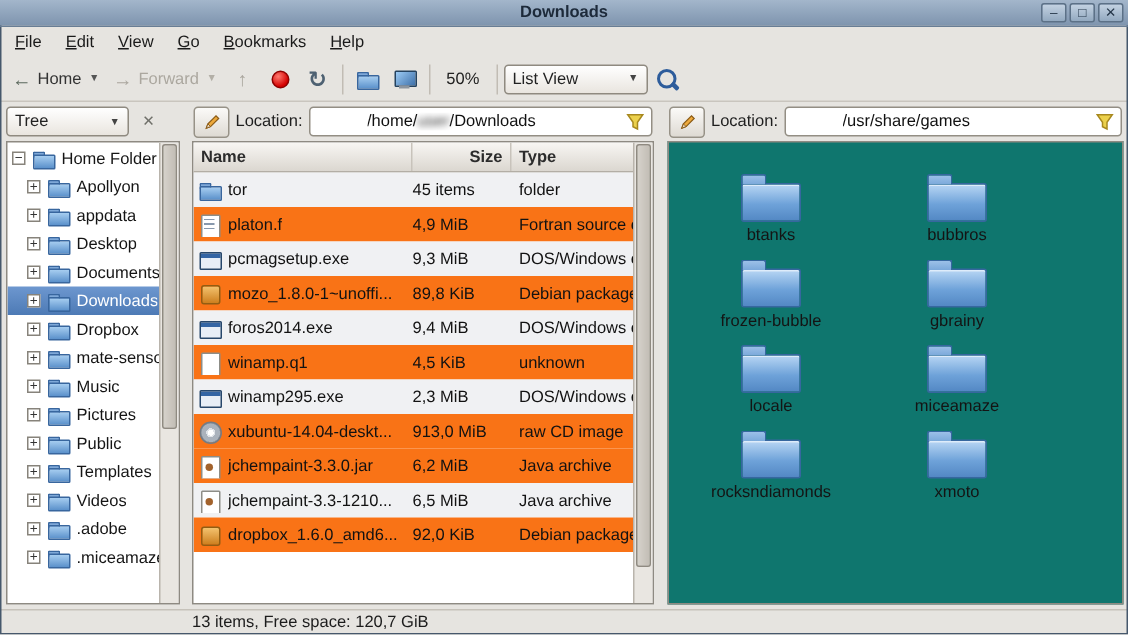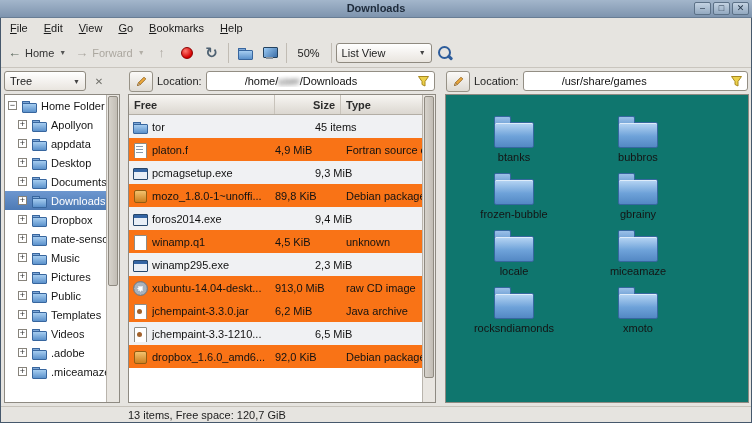--- a/index.html
+++ b/index.html
@@ -100,21 +100,21 @@
   .list-box { flex:1; margin:0 3px 3px 3px; border:1px solid #8e8a82; background:#fff; display:flex; overflow:hidden; }
   .list-area { flex:1; display:flex; flex-direction:column; min-width:0; }
   .col-header { height:20px; display:flex; flex:none; background:linear-gradient(#f8f6f3,#dbd7d0); border-bottom:1px solid #b3aea5; }
   .col { font-size:11px; font-weight:bold; color:#2c2c2c; display:flex; align-items:center; padding:0 5px;
          border-right:1px solid #c8c3bb; overflow:hidden; white-space:nowrap; }
   .col.name { width:146px; flex:none; }
   .col.size { width:66px; flex:none; justify-content:flex-end; }
   .col.type { flex:1; border-right:none; }
   .file-rows { flex:1; overflow:hidden; }
   .file-row { height:23px; display:flex; align-items:center; background:#f97316; }
-  .file-row.alt { background:#f0f1f3;gap:40px; }
+  .file-row.alt { background:#f0f1f3; }
   .cell { font-size:11px; color:#121212; white-space:nowrap; overflow:hidden; }
   .cell.name { width:146px; flex:none; display:flex; align-items:center; gap:4px; padding-left:3px; }
   .cell.size { width:66px; flex:none; text-align:left; padding-right:6px; }
   .cell.type { flex:1; padding-left:5px; }
   .fname { overflow:hidden; white-space:nowrap; }
 
   
   .pane.right { flex:1; display:flex; flex-direction:column; min-width:0; }
   .icon-view { flex:1; margin:0 3px 3px 3px; border:1px solid #8e8a82; background:#0f766e; overflow:hidden; padding:20px 0 0 6px; }
   .icon-grid { display:grid; grid-template-columns:124px 124px; row-gap:9px; }
@@ -302,21 +302,21 @@
           <span class="funnel">
             <svg width="13" height="13" viewBox="0 0 13 13">
                 <path d="M1.5 1.5 H11.5 L8 6.5 V11 L5 9.5 V6.5 Z" fill="#ecd14c" stroke="#a8891f"></path>
               </svg>
           </span>
         </div>
       </div>
       <div class="list-box">
         <div class="list-area">
           <div class="col-header">
-            <div class="col name">Free</div>
+            <div class="col name">Name</div>
             <div class="col size">Size</div>
             <div class="col type">Type</div>
           </div>
           <div class="file-rows">
               <div class="file-row alt">
                 <div class="cell name">
                   <span class="ic ic-folder"></span>
                   <span class="fname">tor</span>
                 </div>
                 <div class="cell size">45 items</div>

